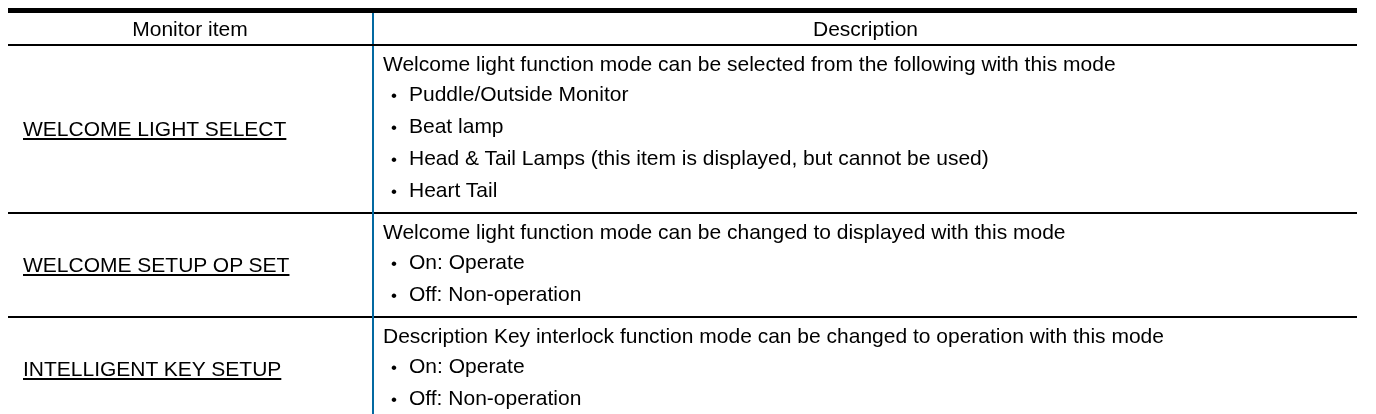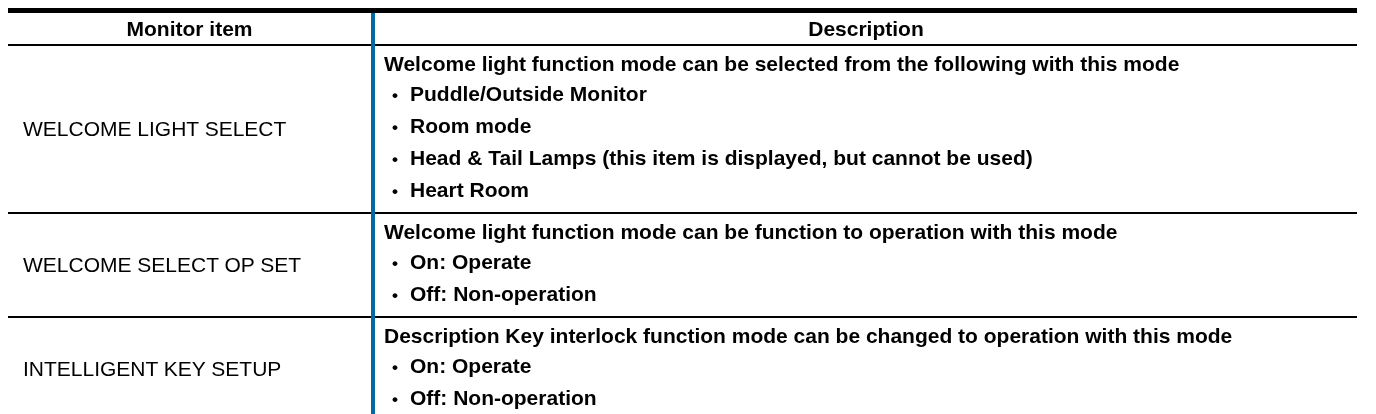--- a/index.html
+++ b/index.html
@@ -24,42 +24,42 @@
     border-collapse: collapse;
     table-layout: fixed;
     border-top: 5px solid #000000;
     border-bottom: 5px solid #000000;
     font-size: 21px;
     line-height: 30px;
   }
   col.c-item { width: 365px; }
   col.c-desc { width: 984px; }
   table.spec-table th {
-    font-weight: bold;
+    font-weight: normal;
     text-align: center;
     vertical-align: middle;
     height: 31px;
     padding: 0;
     border-bottom: 2px solid #000000;
   }
   table.spec-table td {
     border-top: 2px solid #000000;
   }
   th.desc-h, td.desc-cell {
-    border-left: 4px solid #0369a1;
+    border-left: 2px solid #0369a1;
   }
   td.item-cell {
     vertical-align: middle;
     text-align: left;
     padding: 0 6px 0 15px;
+    text-decoration: underline;
   }
   td.desc-cell {
     vertical-align: top;
     padding: 3px 10px 5px 9px;
-    font-weight: bold;
   }
   tr.row-1 { height: 160px; }
   tr.row-2 { height: 99px; }
   tr.row-3 { height: 93px; }
   .desc-line { white-space: nowrap; }
   .bullet-row {
     display: flex;
     align-items: baseline;
     padding-left: 8px;
     white-space: nowrap;
@@ -89,36 +89,36 @@
       <tr class="row-1">
         <td class="item-cell">WELCOME LIGHT SELECT</td>
         <td class="desc-cell">
           <div class="desc-line">Welcome light function mode can be selected from the following with this mode</div>
           <div class="bullet-row">
             <span class="bullet-dot">•</span>
             <span class="bullet-text">Puddle/Outside Monitor</span>
           </div>
           <div class="bullet-row">
             <span class="bullet-dot">•</span>
-            <span class="bullet-text">Room mode</span>
+            <span class="bullet-text">Beat lamp</span>
           </div>
           <div class="bullet-row">
             <span class="bullet-dot">•</span>
             <span class="bullet-text">Head &amp; Tail Lamps (this item is displayed, but cannot be used)</span>
           </div>
           <div class="bullet-row">
             <span class="bullet-dot">•</span>
-            <span class="bullet-text">Heart Room</span>
+            <span class="bullet-text">Heart Tail</span>
           </div>
         </td>
       </tr>
       <tr class="row-2">
-        <td class="item-cell">WELCOME SELECT OP SET</td>
+        <td class="item-cell">WELCOME SETUP OP SET</td>
         <td class="desc-cell">
-          <div class="desc-line">Welcome light function mode can be function to operation with this mode</div>
+          <div class="desc-line">Welcome light function mode can be changed to displayed with this mode</div>
           <div class="bullet-row">
             <span class="bullet-dot">•</span>
             <span class="bullet-text">On: Operate</span>
           </div>
           <div class="bullet-row">
             <span class="bullet-dot">•</span>
             <span class="bullet-text">Off: Non-operation</span>
           </div>
         </td>
       </tr>

